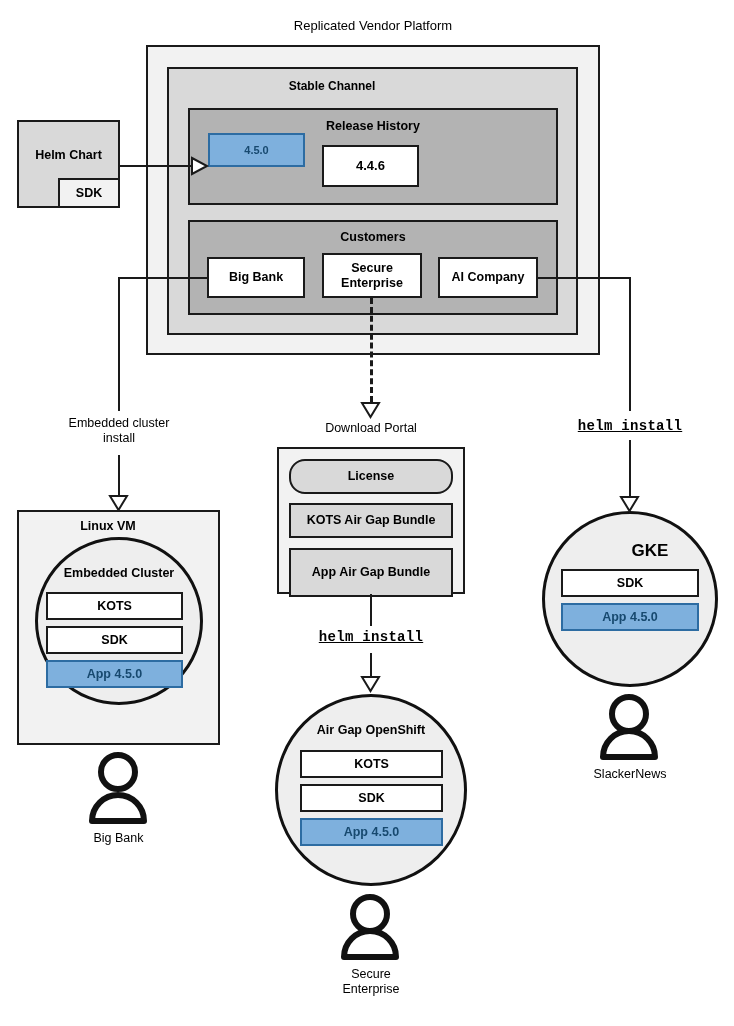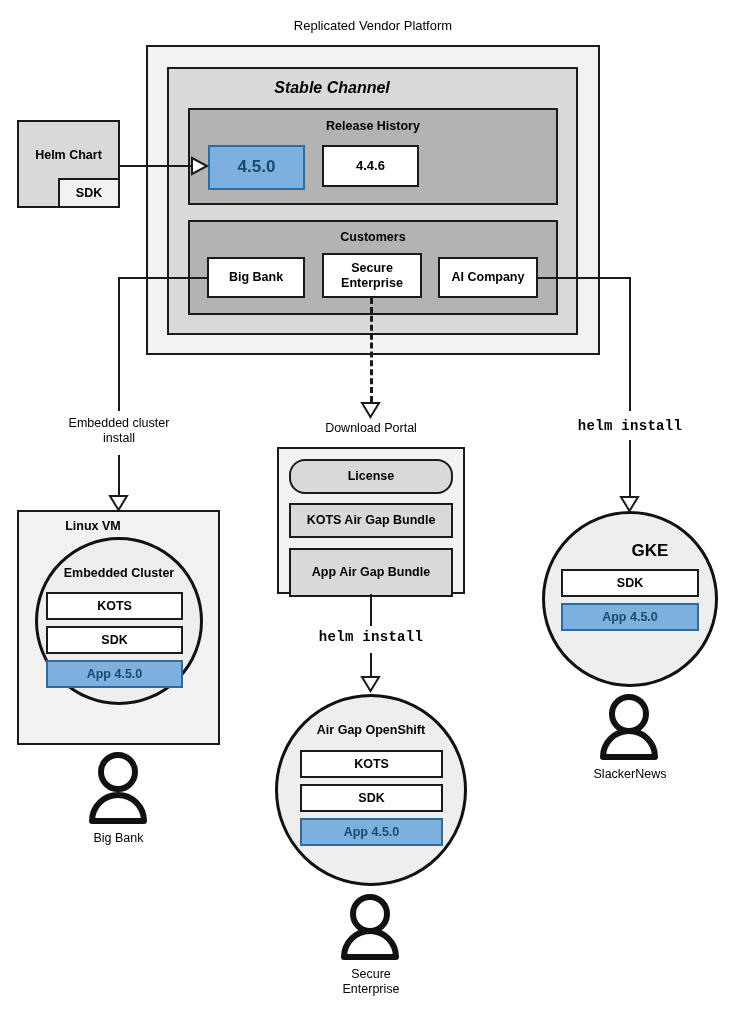--- a/index.html
+++ b/index.html
@@ -57,20 +57,21 @@
     position: absolute;
     text-align: center;
     font-weight: normal;
     color: #000000;
     line-height: 1.2;
   }
   .mono {
     font-family: "Liberation Mono", "DejaVu Sans Mono", monospace;
     font-weight: bold;
     letter-spacing: .3px;
+    text-decoration: underline;
   }
 
   
   .ln {
     position: absolute;
     background: #1a1a1a;
   }
   .ln-h { height: 2px; }
   .ln-v { width: 2px; }
   .dash-v {
@@ -89,26 +90,26 @@
 </head>
 <body>
 
 <div id="canvas">
 
   <div class="caption" style="left:146px; top:18px; width:454px; font-size:13px;">Replicated Vendor Platform</div>
 
   <div class="abs box fill-l1" style="left:146px; top:45px; width:454px; height:310px;"></div>
 
   <div class="abs box fill-l2" style="left:167px; top:67px; width:411px; height:268px;"></div>
-  <div class="box-title" style="left:167px; top:79px; width:330px; font-size:16px;font-style:italic;">Stable Channel</div>
+  <div class="box-title" style="left:167px; top:79px; width:330px; font-size:12px;">Stable Channel</div>
 
   <div class="abs box fill-l3" style="left:188px; top:108px; width:370px; height:97px;"></div>
   <div class="box-title" style="left:188px; top:119px; width:370px; font-size:12.5px;">Release History</div>
 
-  <div class="abs box fill-blue" style="left:208px; top:145px; width:97px; height:45px; font-size:17px;">4.5.0</div>
+  <div class="abs box fill-blue" style="left:208px; top:133px; width:97px; height:34px; font-size:11px;">4.5.0</div>
 
   <div class="abs box fill-white" style="left:322px; top:145px; width:97px; height:42px; font-size:13px;">4.4.6</div>
 
   <div class="abs box fill-l3" style="left:188px; top:220px; width:370px; height:95px;"></div>
   <div class="box-title" style="left:188px; top:230px; width:370px; font-size:12.5px;">Customers</div>
 
   <div class="abs box fill-white" style="left:207px; top:257px; width:98px; height:41px; font-size:12.5px;">Big Bank</div>
 
   <div class="abs box fill-white" style="left:322px; top:253px; width:100px; height:45px; font-size:12.5px; flex-direction:column;">
     <span>Secure</span>
@@ -123,21 +124,21 @@
   <div class="abs box fill-l1" style="left:58px; top:178px; width:62px; height:30px; font-size:12.5px;">SDK</div>
 
   <div class="caption" style="left:277px; top:421px; width:188px; font-size:12.5px;">Download Portal</div>
   <div class="abs box fill-l1" style="left:277px; top:447px; width:188px; height:147px;"></div>
 
   <div class="abs box fill-l2" style="left:289px; top:459px; width:164px; height:35px; font-size:12.5px;border-radius:16px;">License</div>
   <div class="abs box fill-l2" style="left:289px; top:503px; width:164px; height:35px; font-size:12.5px;">KOTS Air Gap Bundle</div>
   <div class="abs box fill-l2" style="left:289px; top:548px; width:164px; height:49px; font-size:12.5px;">App Air Gap Bundle</div>
 
   <div class="abs box fill-l1" style="left:17px; top:510px; width:203px; height:235px;"></div>
-  <div class="box-title" style="left:2px; top:519px; width:182px; font-size:12.5px;">Linux VM</div>
+  <div class="box-title" style="left:17px; top:519px; width:182px; font-size:12.5px;">Linux VM</div>
 
   <div class="abs circle fill-circle-in" style="left:35px; top:537px; width:168px; height:168px;"></div>
   <div class="box-title" style="left:35px; top:566px; width:168px; font-size:12.5px;">Embedded Cluster</div>
 
   <div class="abs box fill-white" style="left:46px; top:592px; width:137px; height:28px; font-size:12.5px;">KOTS</div>
   <div class="abs box fill-white" style="left:46px; top:626px; width:137px; height:28px; font-size:12.5px;">SDK</div>
   <div class="abs box fill-blue" style="left:46px; top:660px; width:137px; height:28px; font-size:12.5px;">App 4.5.0</div>
 
   <div class="caption" style="left:17px; top:831px; width:203px; font-size:12.5px;">Big Bank</div>
 

